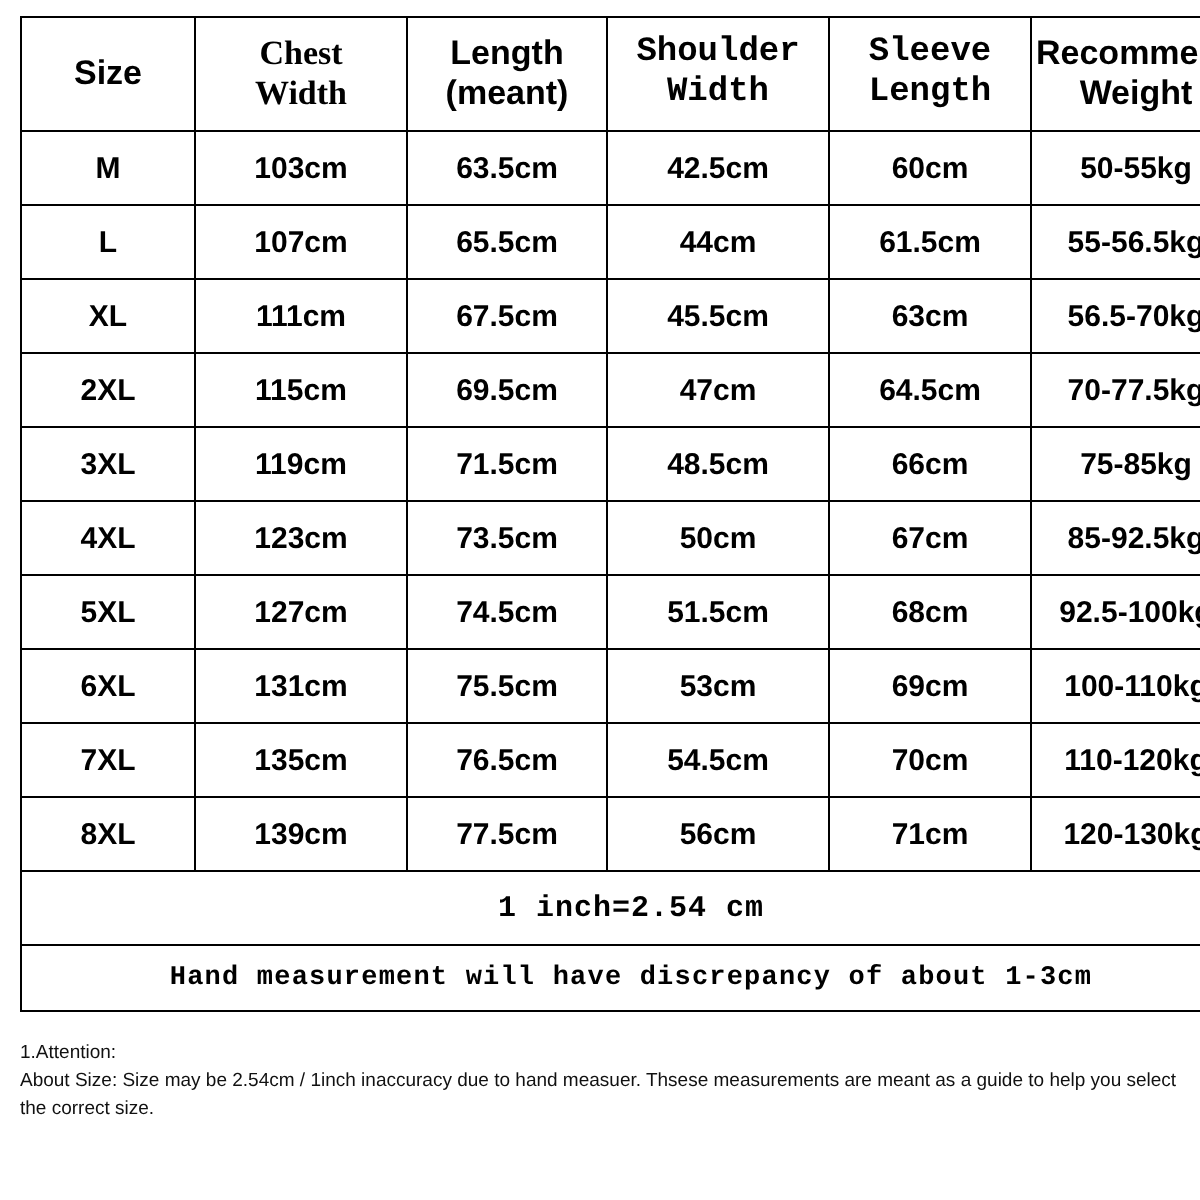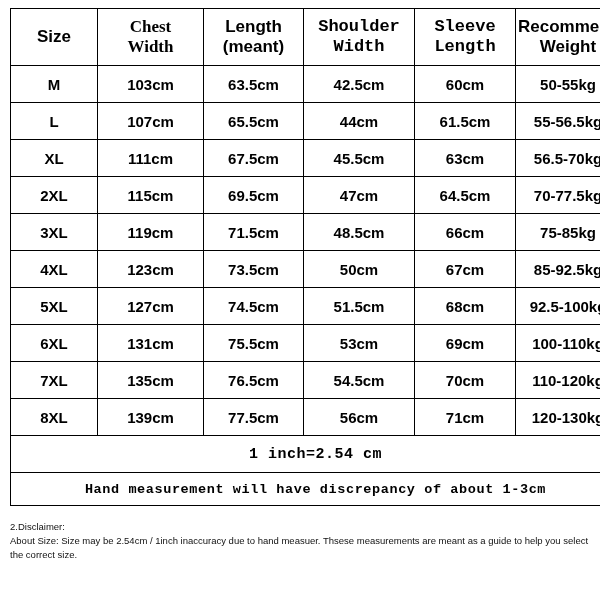--- a/index.html
+++ b/index.html
@@ -201,18 +201,18 @@
       <tr class="note-row">
         <td colspan="6">1 inch=2.54 cm</td>
       </tr>
       <tr class="note-row second">
         <td colspan="6">Hand measurement will have discrepancy of about 1-3cm</td>
       </tr>
     </tbody>
   </table>
 
   <div class="footnotes">
-    <p class="fn-head">2.Disclaimer:</p>
+    <p class="fn-head">1.Attention:</p>
     <p>About Size: Size may be 2.54cm / 1inch inaccuracy due to hand measuer. Thsese measurements are meant as a guide to help you select the correct size.</p>
 
   </div>
 
 </div>
 
 </body></html>

